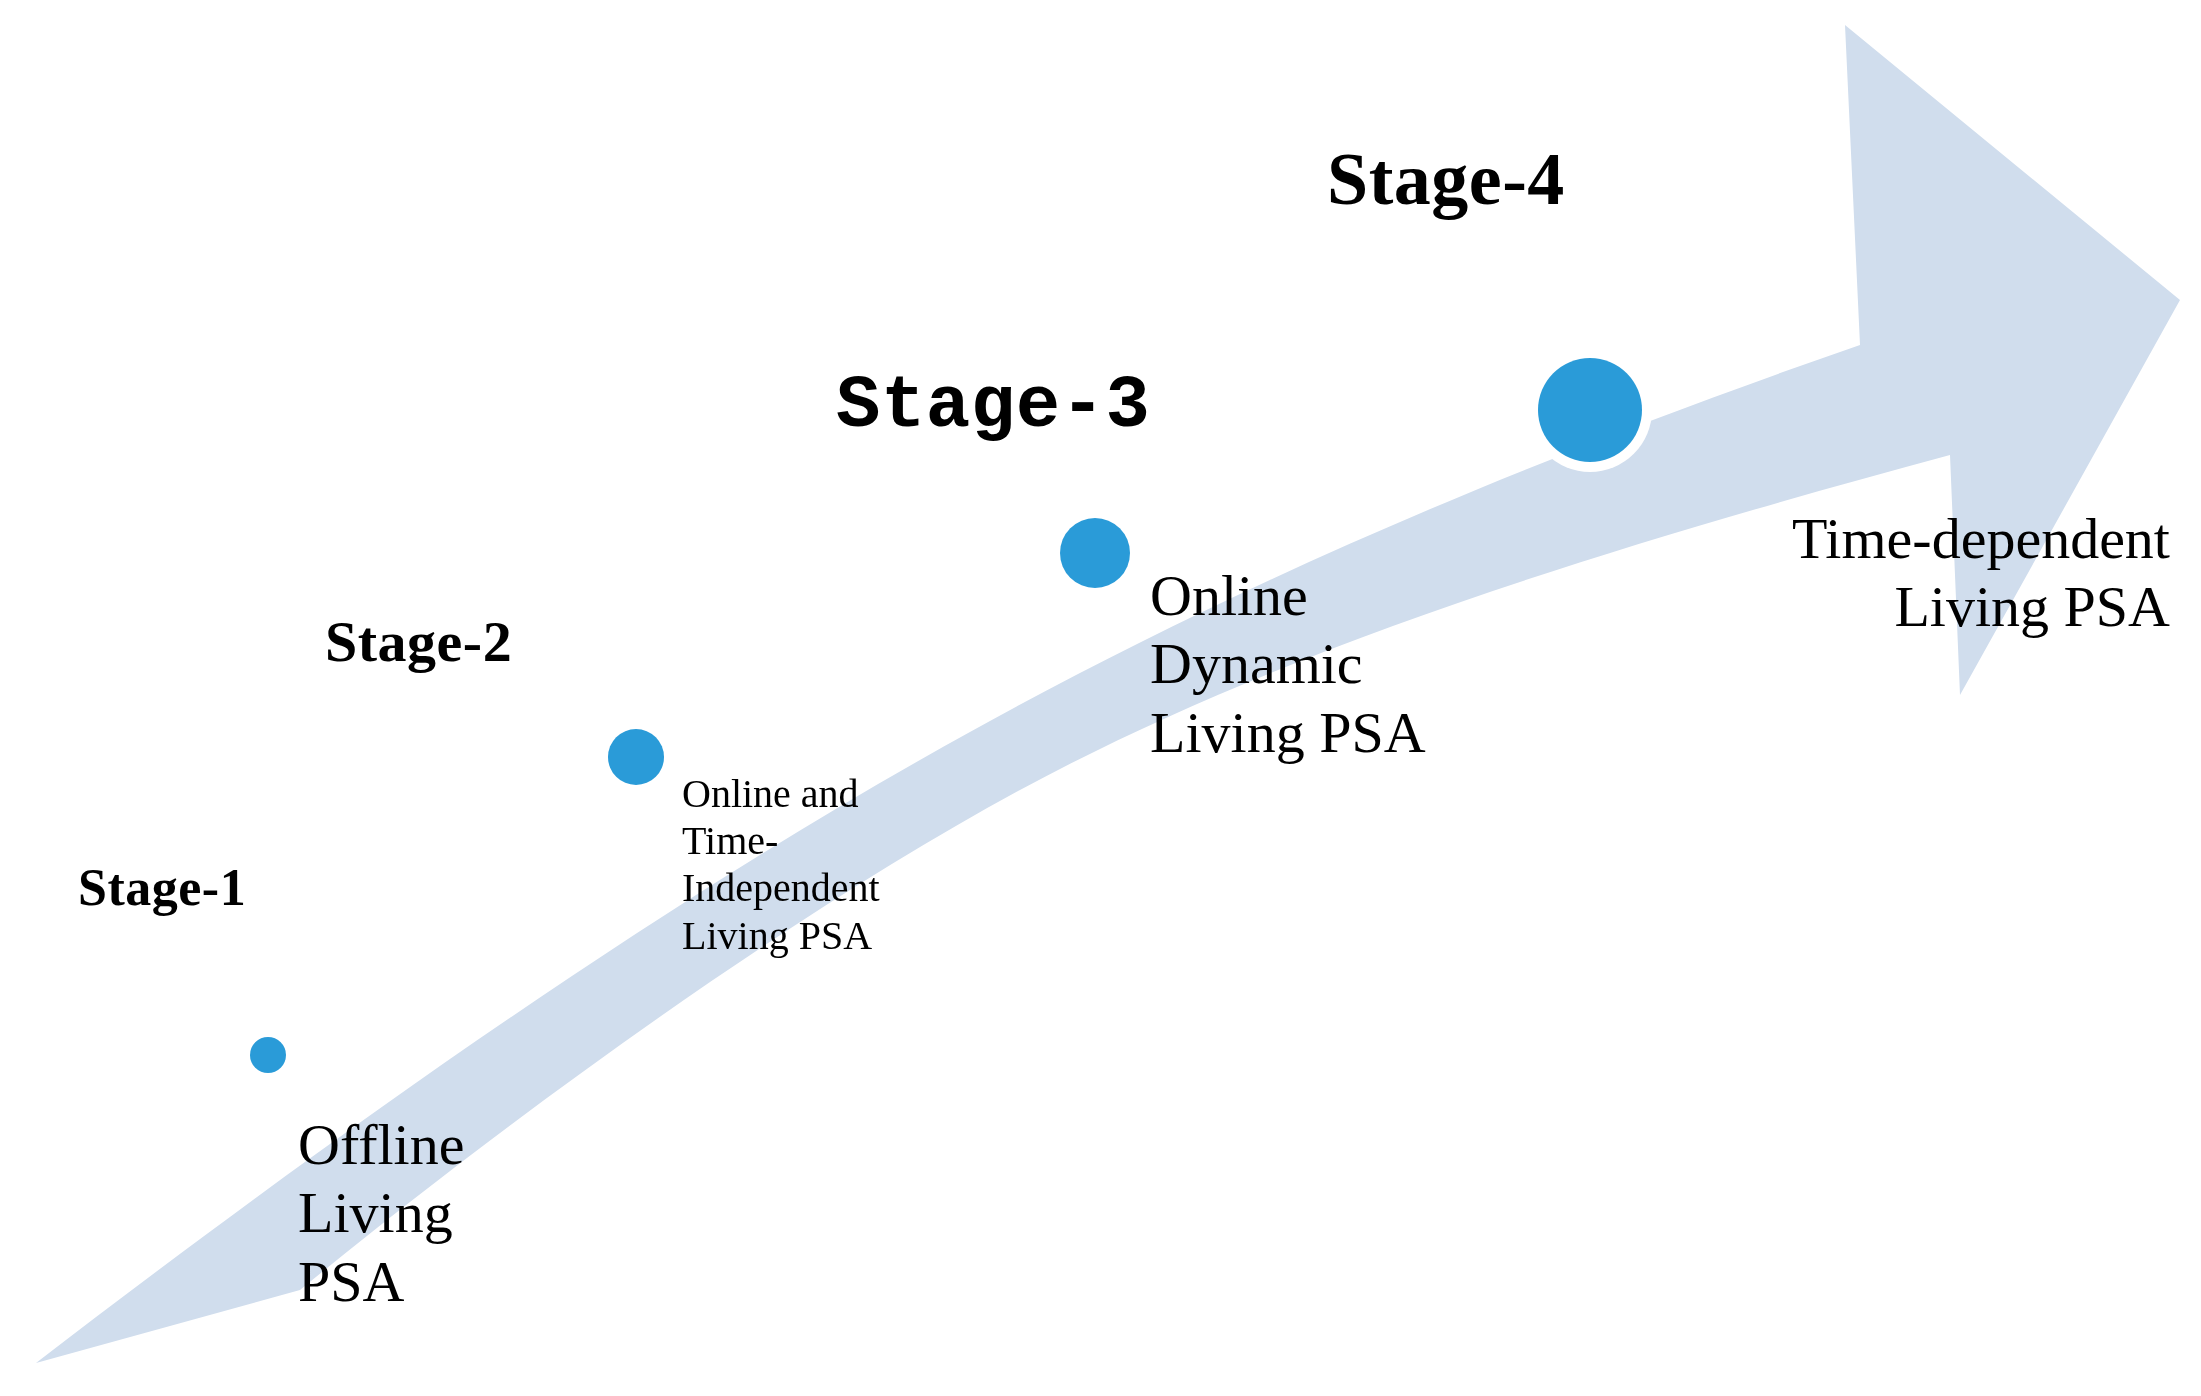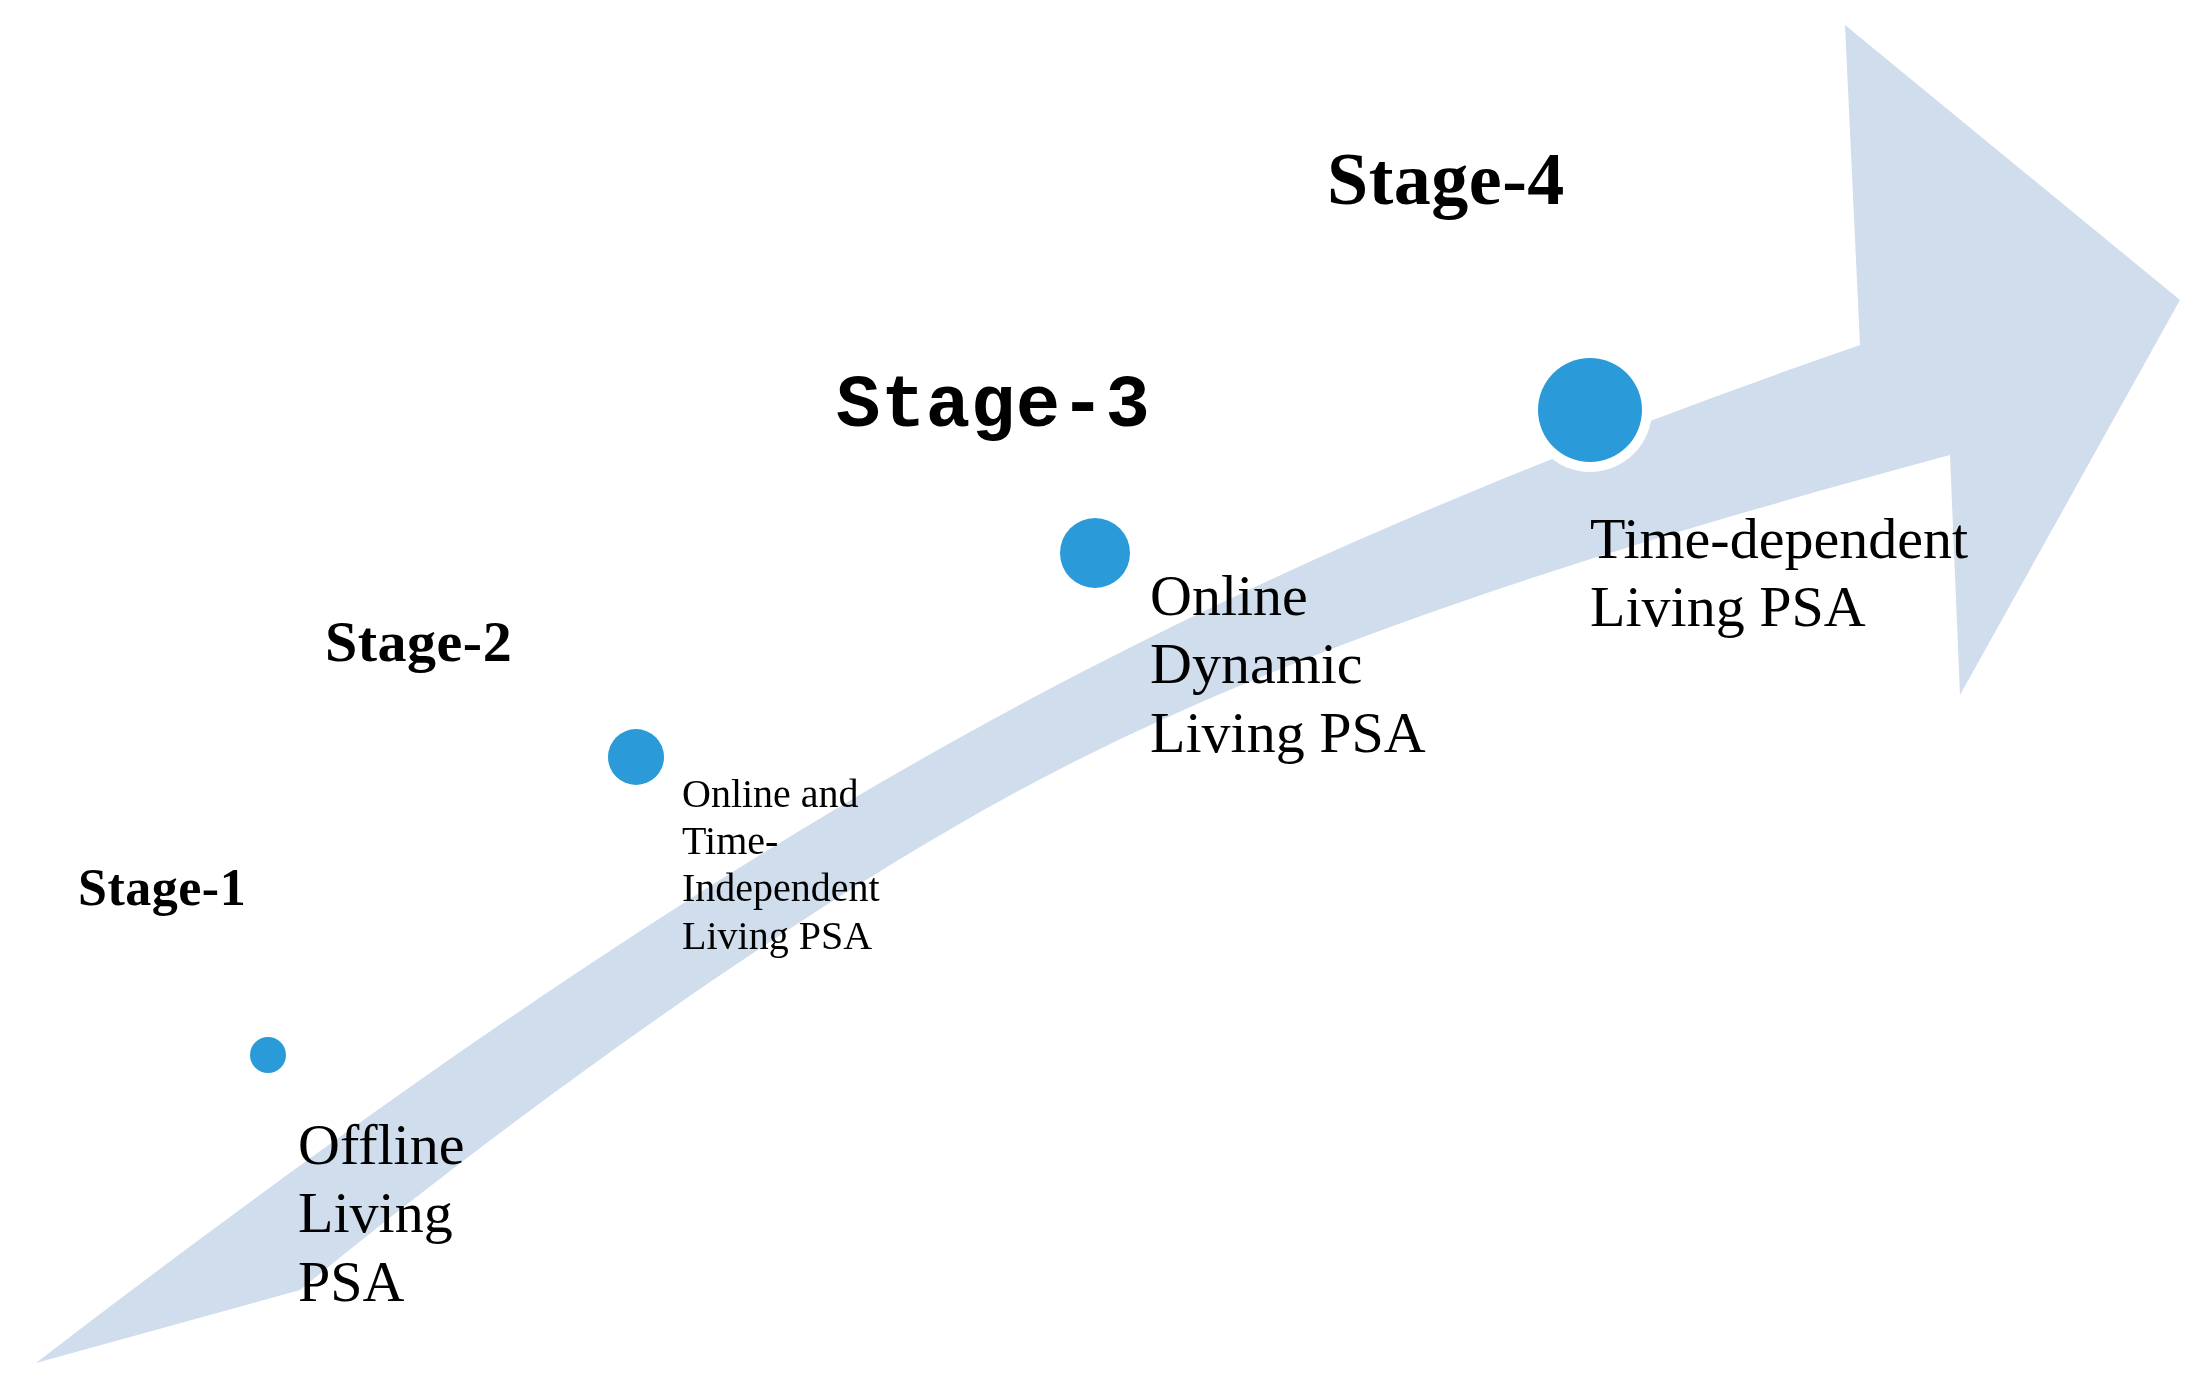--- a/index.html
+++ b/index.html
@@ -103,18 +103,18 @@
     <div>Online</div>
     <div>Dynamic</div>
     <div>Living PSA</div>
   </div>
 
   <div class="stage-node">
     <div class="node-ring" style="left:1528px; top:348px; width:124px; height:124px;"></div>
     <div class="node-dot" style="left:1538px; top:358px; width:104px; height:104px;"></div>
   </div>
   <div class="stage-title" style="left:1327px; top:137px; font-size:74px;">Stage-4</div>
-  <div class="stage-desc" style="left:1590px; top:505px; font-size:58px; width:580px;">
+  <div class="stage-desc" style="left:1590px; top:505px; font-size:58px; width:580px;text-align:right;">
     <div>Time-dependent</div>
     <div>Living PSA</div>
   </div>
 
 </div>
 
 </body></html>

